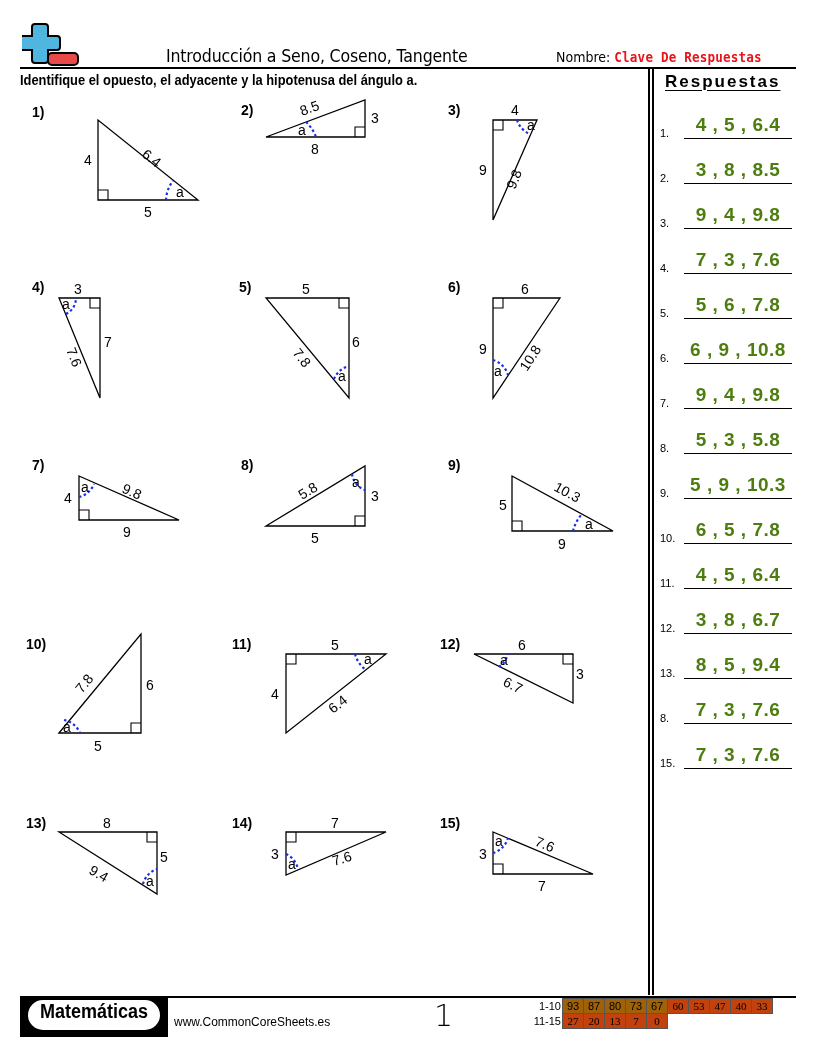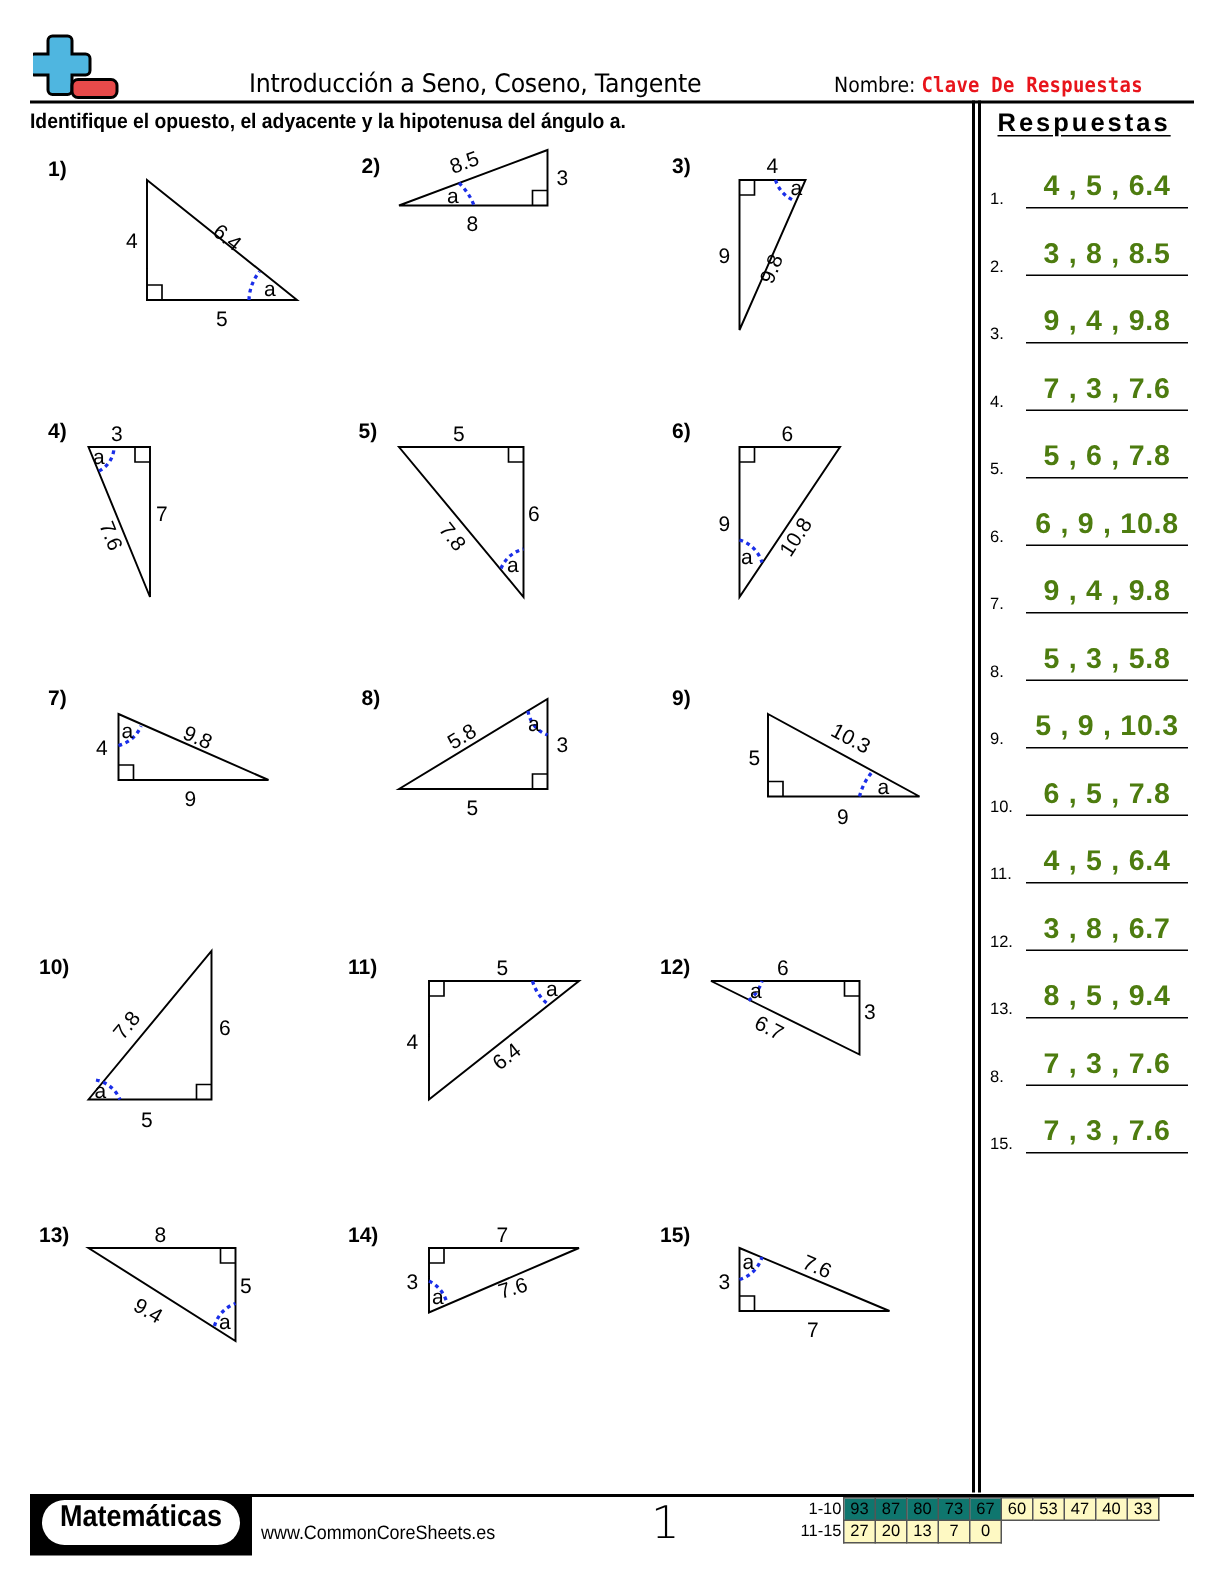--- a/index.html
+++ b/index.html
@@ -20,22 +20,22 @@
   .ans-val { position: absolute; left: 24px; right: 0; bottom: 3px; text-align: center; color: #4d7c0f; font-weight: bold; font-size: 19px; letter-spacing: 0.5px; }
   .footer-rule { left: 20px; top: 996px; width: 776px; height: 2px; background: #000; }
   .brand-box { left: 20px; top: 997px; width: 148px; height: 40px; background: #000; }
   .brand-pill { left: 28px; top: 1000px; width: 132px; height: 30px; background: #fff; border-radius: 16px; display: flex; align-items: flex-start; justify-content: center; font-size: 20px; font-weight: bold; transform-origin: center; }
   .brand-pill span { transform: scaleX(0.9); display: inline-block; }
   .website { left: 174px; top: 1014px; font-size: 13px; transform: scaleX(0.92); transform-origin: left; }
   .page-num { left: 434px; top: 998px; font-size: 30px; font-family: "DejaVu Sans", sans-serif; font-weight: 300; }
   .score-label { font-size: 11px; text-align: right; width: 38px; }
   .score-table { border-collapse: collapse; font-size: 11px; }
   .score-cell { border: 1px solid #555; width: 18px; height: 14px; text-align: center; padding: 0 1px; line-height: 14px; }
-  .cell-white { background: #0f766e; }
-  .cell-blue { background: #fef9c3; }
+  .cell-white { background: #a16207; }
+  .cell-blue { background: #c2410c; font-family: Liberation Serif, serif; }
   svg text { font-family: "Liberation Sans", sans-serif; }
 </style>
 </head>
 <body>
 
 <svg class="abs logo" viewBox="0 0 58 46">
   <path d="M13 2 h10 a3 3 0 0 1 3 3 v9 h9 a3 3 0 0 1 3 3 v8 a3 3 0 0 1 -3 3 h-9 v10 a3 3 0 0 1 -3 3 h-10 a3 3 0 0 1 -3 -3 v-10 h-9 a3 3 0 0 1 -3 -3 v-8 a3 3 0 0 1 3 -3 h9 v-9 a3 3 0 0 1 3 -3 z" fill="#4fb6e0" stroke="#000" stroke-width="2"></path>
   <rect x="26" y="31" width="30" height="12" rx="4" fill="#e84a4a" stroke="#000" stroke-width="2"></rect>
 </svg>
 <div class="abs title">Introducción a Seno, Coseno, Tangente</div>

